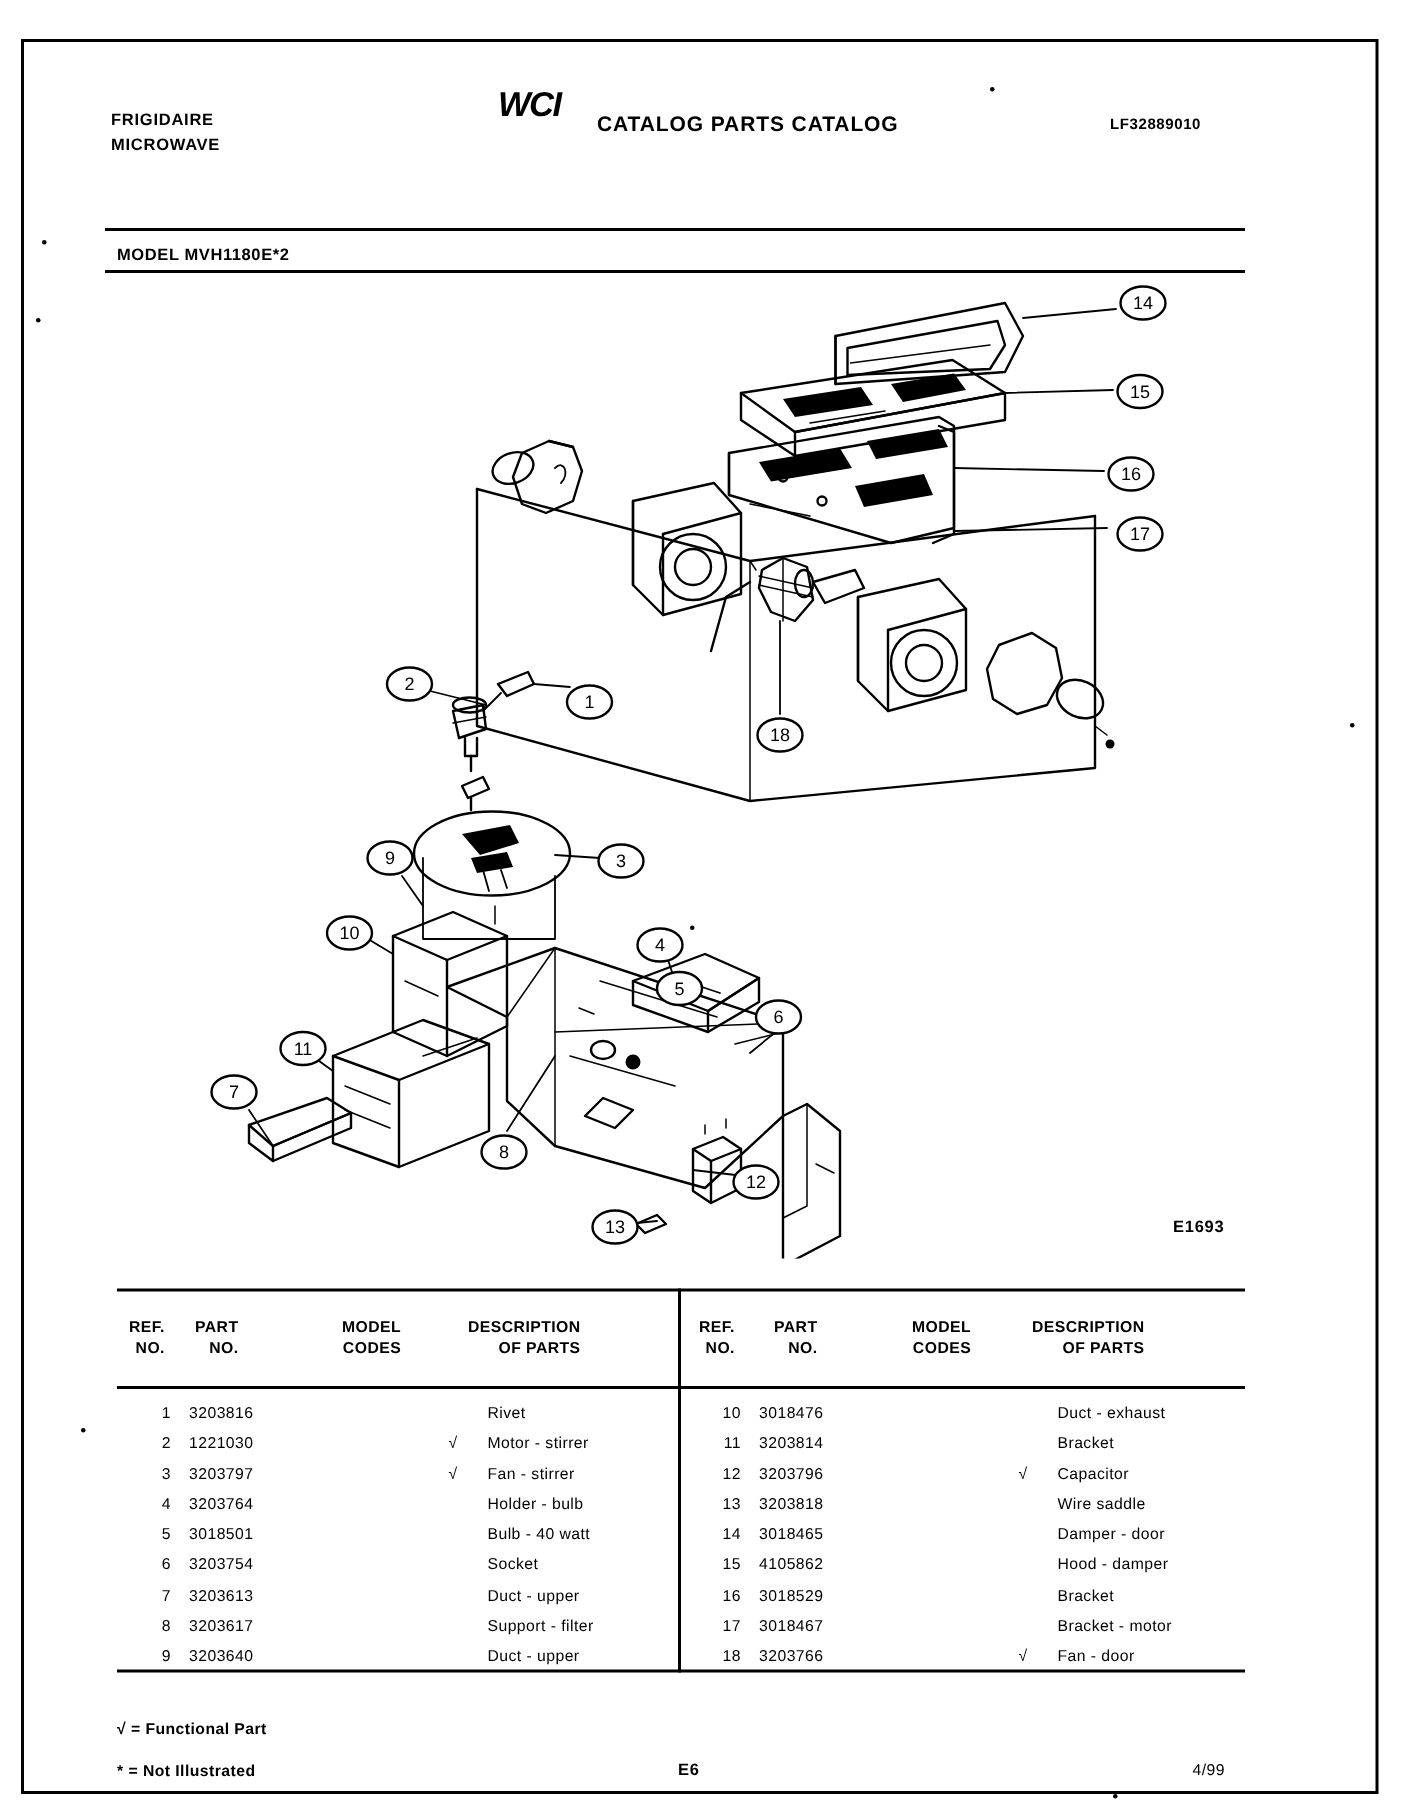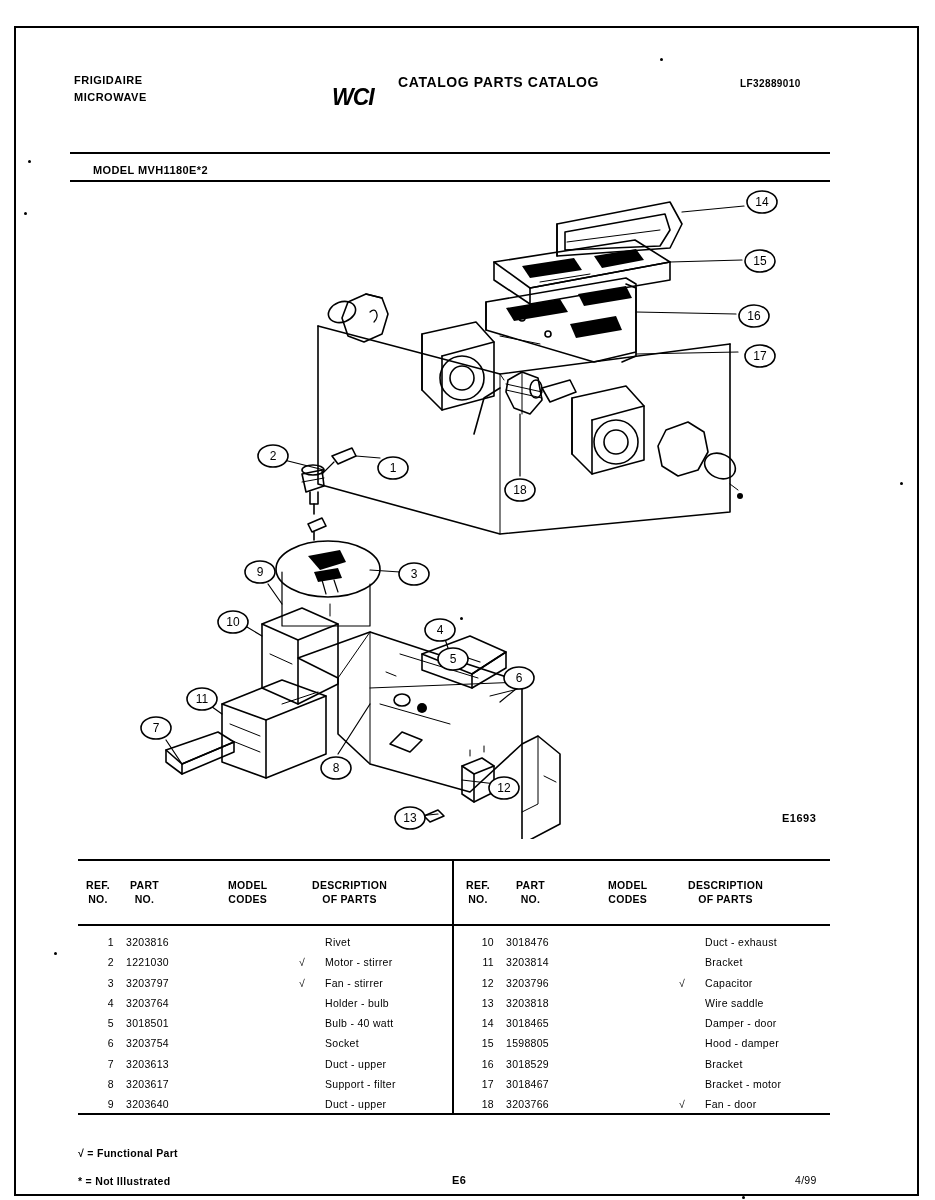--- a/index.html
+++ b/index.html
@@ -35,21 +35,21 @@
     position: absolute;
     left: 74px; top: 60px;
     font-size: 11px;
     font-weight: bold;
     letter-spacing: 0.5px;
     line-height: 17px;
   }
   .brand div { white-space: nowrap; }
   .wci-logo {
     position: absolute;
-    left: 332px; top: 72px;
+    left: 332px; top: 44px;
     font-size: 23px;
     font-weight: bold;
     font-style: italic;
     letter-spacing: -1px;
     font-family: "Liberation Sans", sans-serif;
   }
   .catalog-title {
     position: absolute;
     left: 398px; top: 62px;
     font-size: 14px;
@@ -67,21 +67,21 @@
   }
   .rule-top {
     position: absolute;
     left: 70px; top: 140px;
     width: 760px;
     height: 2px;
     background: #000;
   }
   .model-line {
     position: absolute;
-    left: 93px; top: 152px;
+    left: 78px; top: 152px;
     font-size: 11px;
     font-weight: bold;
     letter-spacing: 0.4px;
     white-space: nowrap;
   }
   .rule-under-model {
     position: absolute;
     left: 70px; top: 168px;
     width: 760px;
     height: 2px;
@@ -120,21 +120,21 @@
     width: 2px;
     height: 256px;
     background: #000;
   }
   .hdr {
     position: absolute;
     font-size: 10.5px;
     font-weight: bold;
     line-height: 14px;
     letter-spacing: 0.3px;
-    text-align: center;
+    text-align: right;
   }
   .cols {
     position: absolute;
     top: 920px;
     font-size: 10.5px;
     line-height: 20.3px;
     letter-spacing: 0.3px;
   }
   .row {
     position: relative;
@@ -522,21 +522,21 @@
       </div>
       <div class="row">
         <span class="c-ref">14</span>
         <span class="c-part">3018465</span>
         <span class="c-model"></span>
         <span class="c-chk"></span>
         <span class="c-desc">Damper - door</span>
       </div>
       <div class="row">
         <span class="c-ref">15</span>
-        <span class="c-part">1598805</span>
+        <span class="c-part">4105862</span>
         <span class="c-model"></span>
         <span class="c-chk"></span>
         <span class="c-desc">Hood - damper</span>
       </div>
       <div class="row">
         <span class="c-ref">16</span>
         <span class="c-part">3018529</span>
         <span class="c-model"></span>
         <span class="c-chk"></span>
         <span class="c-desc">Bracket</span>

